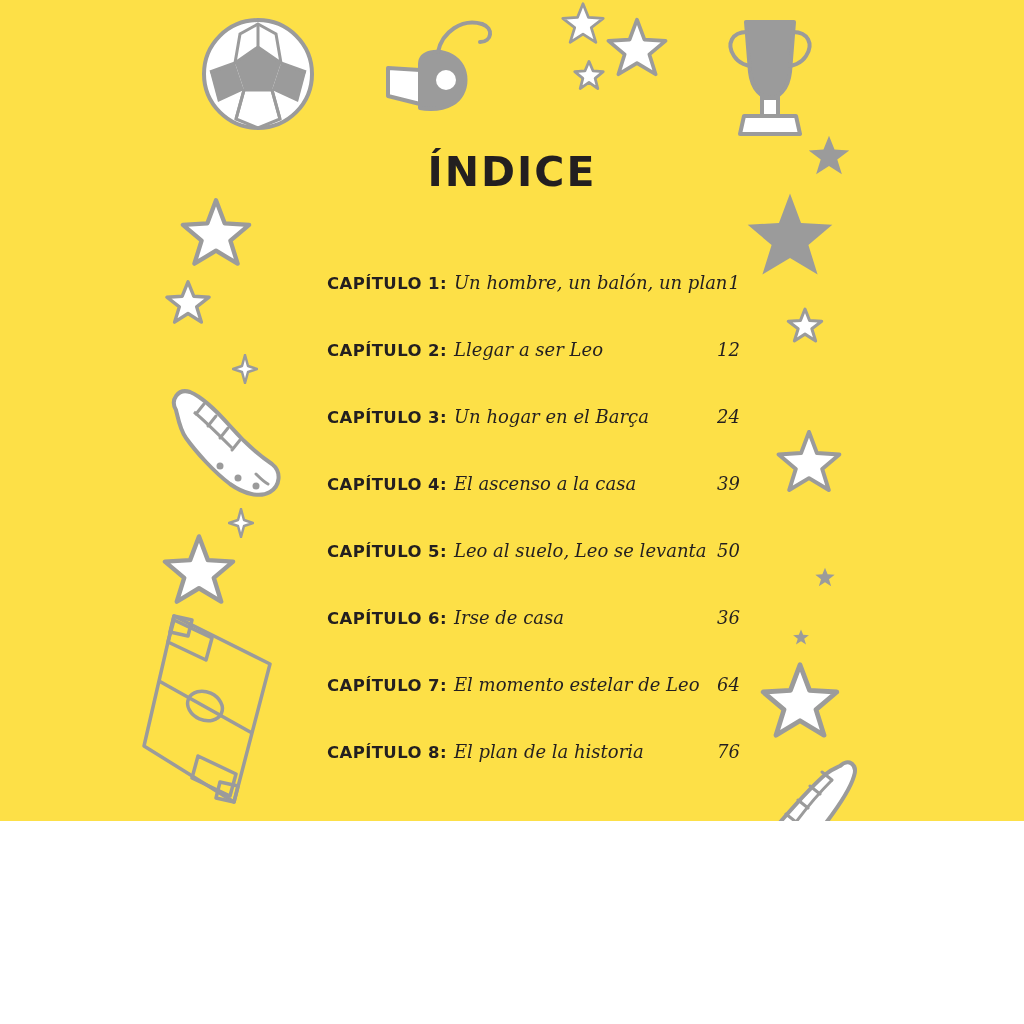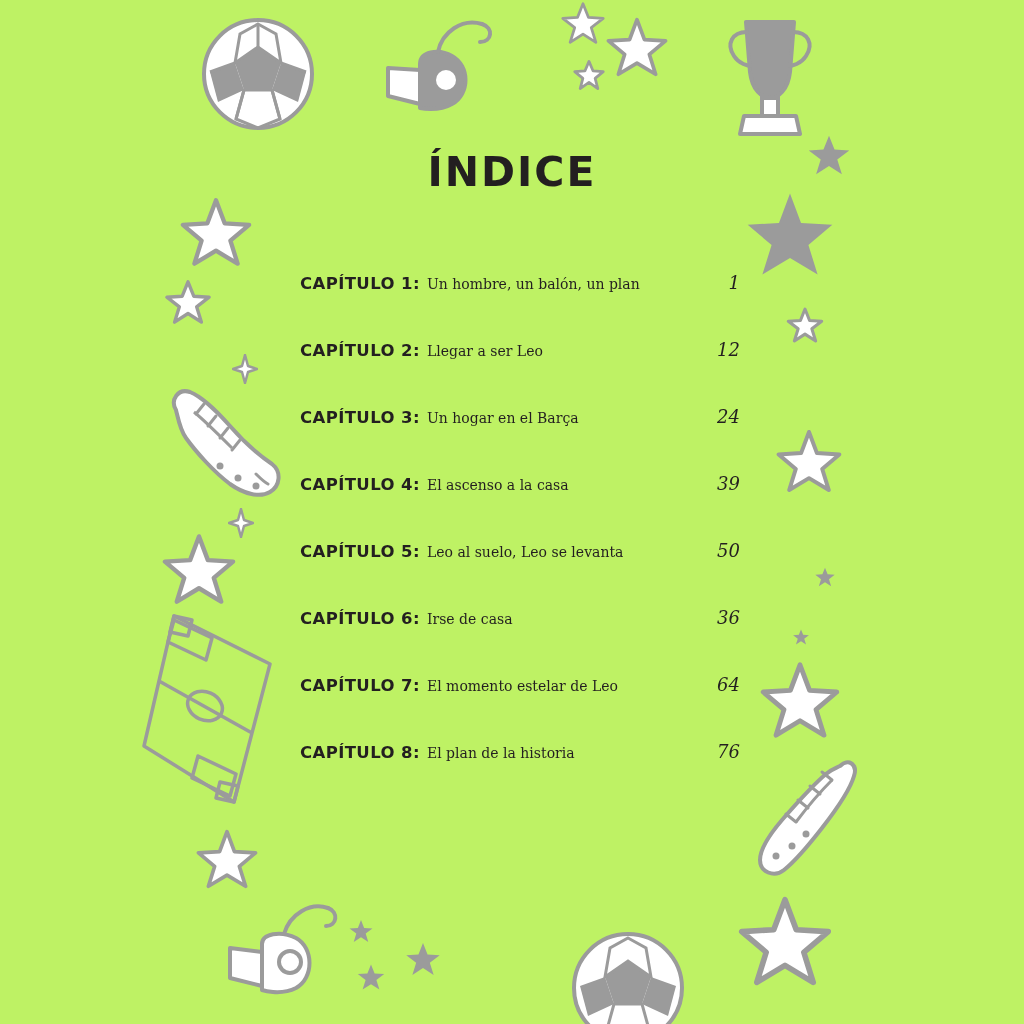--- a/index.html
+++ b/index.html
@@ -3,22 +3,22 @@
 <meta charset="utf-8">
 <style>
   html, body {
     margin: 0;
     padding: 0;
     background: #ffffff;
   }
   #page {
     position: relative;
     width: 1024px;
-    height: 1024px;
-    background: #bef264;
+    height: 821px;
+    background: #fde047;
     overflow: hidden;
     font-family: "Liberation Sans", sans-serif;
   }
   .deco {
     position: absolute;
     pointer-events: none;
   }
   .title {
     position: absolute;
     top: 148px;
@@ -43,24 +43,26 @@
     height: 67px;
   }
   .chap-label {
     font-family: "DejaVu Sans", sans-serif;
     font-weight: bold;
     font-size: 16.5px;
     letter-spacing: 0.4px;
     color: #231f20;
     white-space: nowrap;
     padding-right: 7px;
+    margin-left: 27px;
   }
   .chap-title {
     font-family: "DejaVu Serif", serif;
-    font-size: 14px;
+    font-style: italic;
+    font-size: 18px;
     color: #231f20;
     white-space: nowrap;
     flex: 1;
   }
   .chap-page {
     font-family: "DejaVu Serif", serif;
     font-style: italic;
     font-size: 18px;
     color: #231f20;
     width: 46px;

